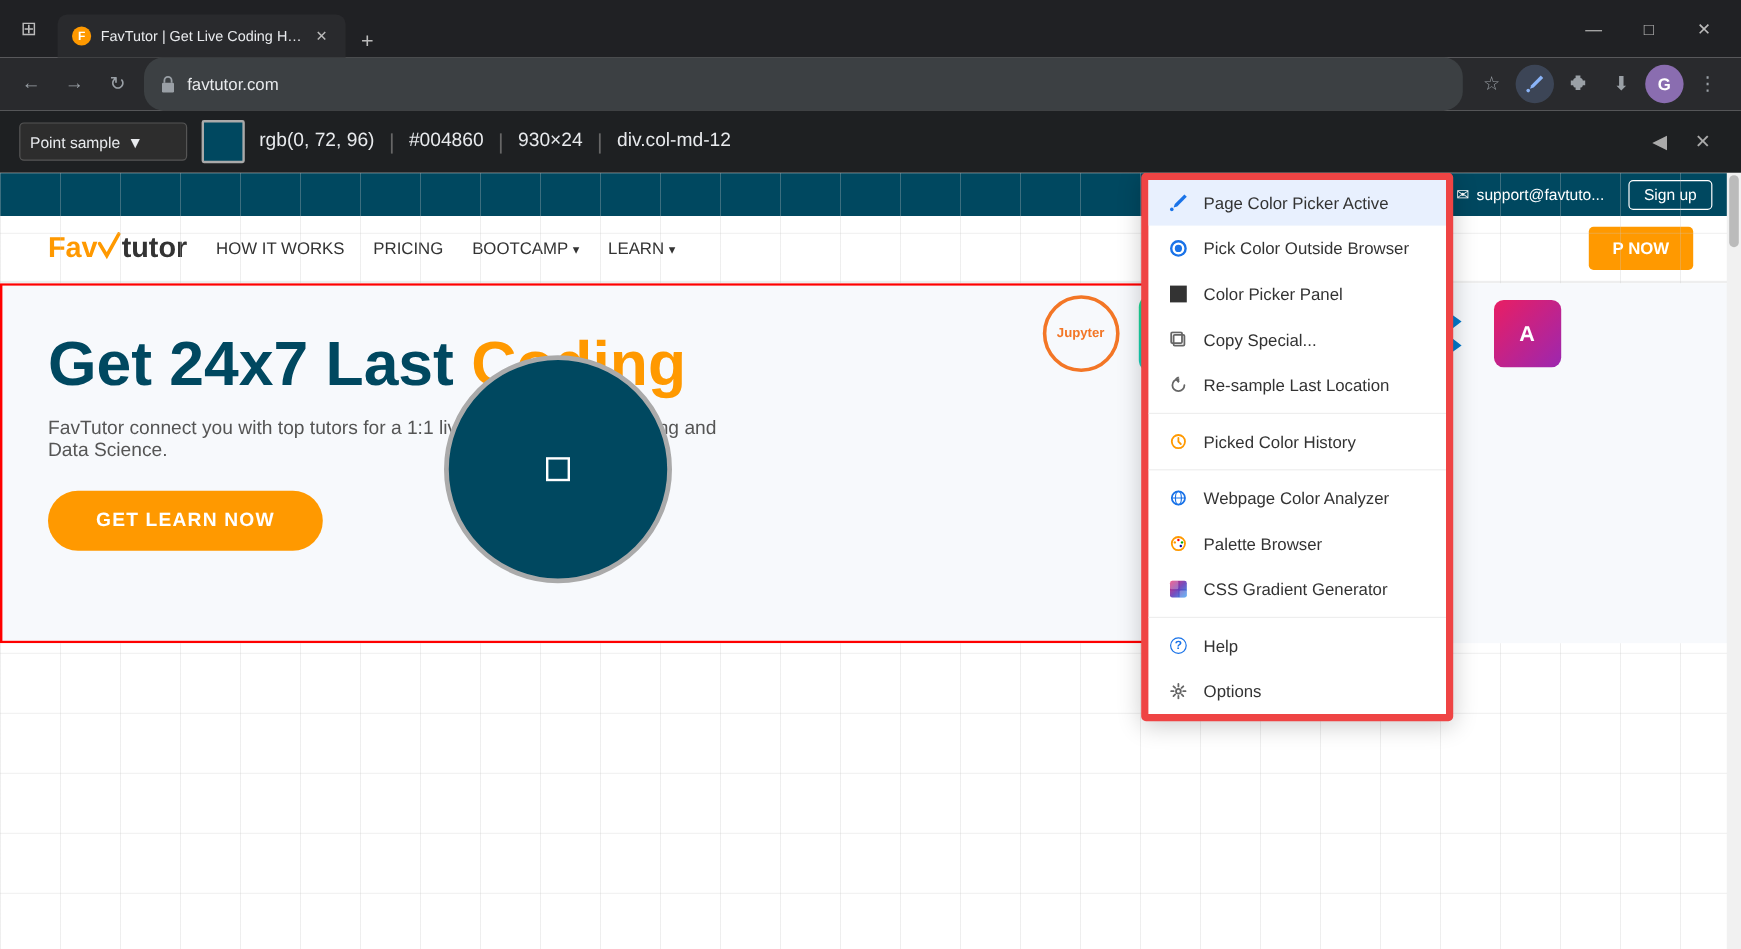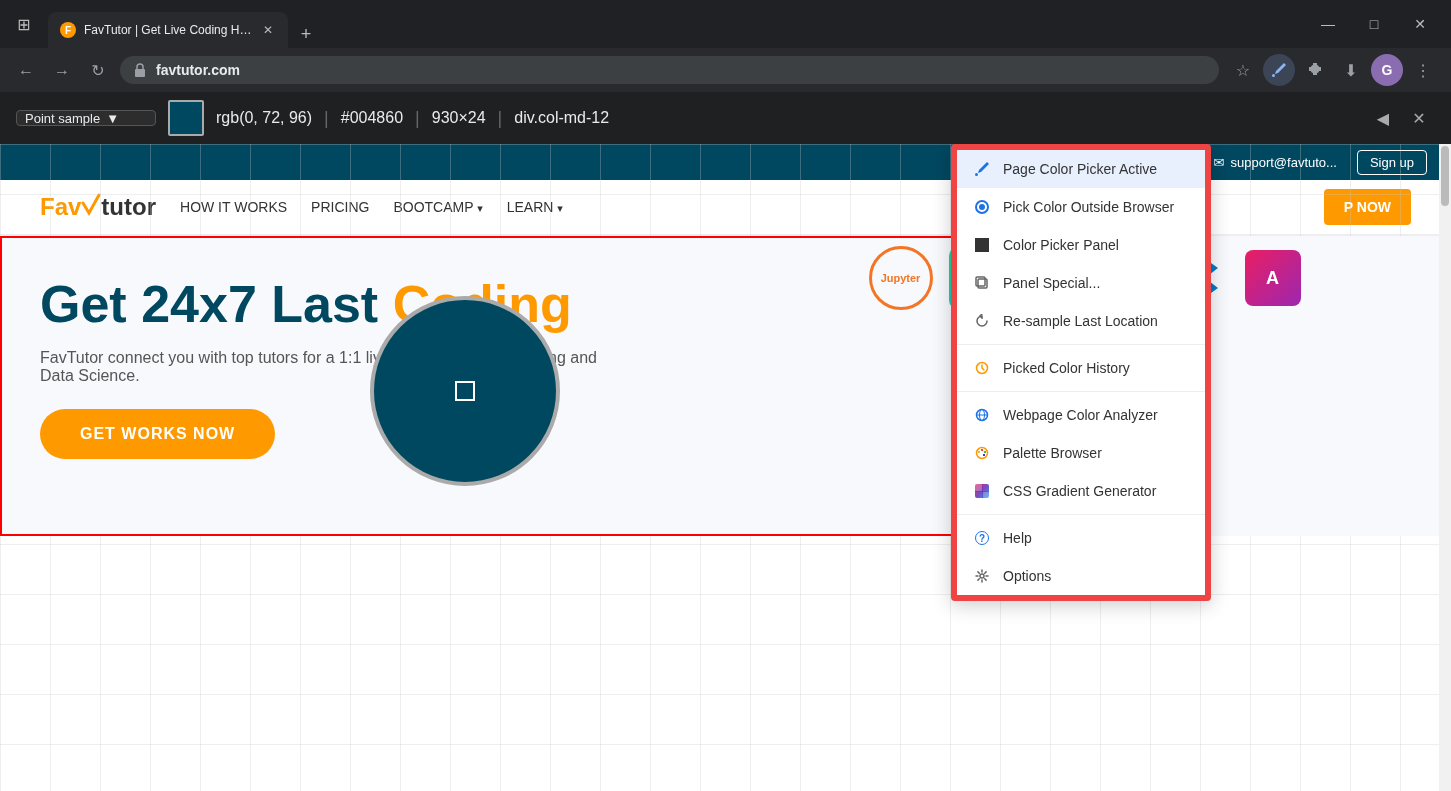--- a/index.html
+++ b/index.html
@@ -121,28 +121,27 @@
       background: transparent;
       border: none;
       border-radius: 50%;
       color: #9aa0a6;
       font-size: 16px;
       cursor: pointer;
       display: flex; align-items: center; justify-content: center;
     }
     .url-bar {
       flex: 1;
-      height: 28px;
+      height: 44px;
       background: #3c4043;
       border-radius: 16px;
       display: flex;
       align-items: center;
       padding: 0 12px;
       gap: 8px;
-      font-weight: bold;
     }
     .url-text {
       font-size: 14px;
       color: #e8eaed;
       flex: 1;
     }
     .toolbar-right {
       display: flex;
       align-items: center;
       gap: 4px;
@@ -177,21 +176,21 @@
     .color-picker-bar {
       height: 52px;
       background: #1e2022;
       display: flex;
       align-items: center;
       padding: 0 16px;
       gap: 12px;
       position: relative;
     }
     .sample-select {
-      height: 16px;
+      height: 32px;
       background: #2d2d2d;
       border: 1px solid #555;
       border-radius: 4px;
       color: #e8eaed;
       font-size: 13px;
       padding: 0 8px;
       display: flex;
       align-items: center;
       gap: 6px;
       min-width: 140px;
@@ -526,21 +525,21 @@
         <a class="nav-link">LEARN <span class="nav-dropdown-arrow">▾</span></a>
         <button class="nav-cta">P NOW</button>
       </div>
 
       <div class="hero" style="padding: 40px 40px 20px; min-height: 300px; position:relative;">
         <div style="max-width:55%;">
           <h1 class="hero-title">
             <span>Get 24x7 Last </span><span style="color:#f90;">Coding</span>
           </h1>
           <p class="hero-subtitle">FavTutor connect you with top tutors for a 1:1 live session in Programming and Data Science.</p>
-          <button class="hero-cta">GET WORKS NOW</button>
+          <button class="hero-cta">GET LEARN NOW</button>
         </div>
 
         <div style="position:absolute;right:40px;top:10px;display:flex;flex-wrap:wrap;gap:16px;width:45%;justify-content:center;align-items:center;">
 
           <div style="width:64px;height:64px;border-radius:50%;border:3px solid #f37626;display:flex;align-items:center;justify-content:center;">
             <span style="color:#f37626;font-size:11px;font-weight:bold;">Jupyter</span>
           </div>
 
           <div style="width:64px;height:64px;background:linear-gradient(135deg,#21d789,#07c3f2);border-radius:10px;display:flex;align-items:center;justify-content:center;">
             <span style="color:white;font-size:18px;font-weight:bold;">PC</span>
@@ -604,21 +603,21 @@
         <span>Color Picker Panel</span>
       </div>
 
       <div class="menu-item">
         <div class="menu-icon">
           <svg width="14" height="14" viewBox="0 0 14 14">
             <rect x="3" y="3" width="9" height="9" rx="1" fill="none" stroke="#666" stroke-width="1.5"></rect>
             <rect x="1" y="1" width="9" height="9" rx="1" fill="none" stroke="#666" stroke-width="1.5"></rect>
           </svg>
         </div>
-        <span>Panel Special...</span>
+        <span>Copy Special...</span>
       </div>
 
       <div class="menu-item">
         <div class="menu-icon">
           <svg width="14" height="14" viewBox="0 0 14 14">
             <path d="M12 7A5 5 0 1 1 7 2v2" stroke="#666" stroke-width="1.5" fill="none" stroke-linecap="round"></path>
             <path d="M7 0l-2 2 2 2" stroke="#666" stroke-width="1.5" fill="none" stroke-linecap="round"></path>
           </svg>
         </div>
         <span>Re-sample Last Location</span>

